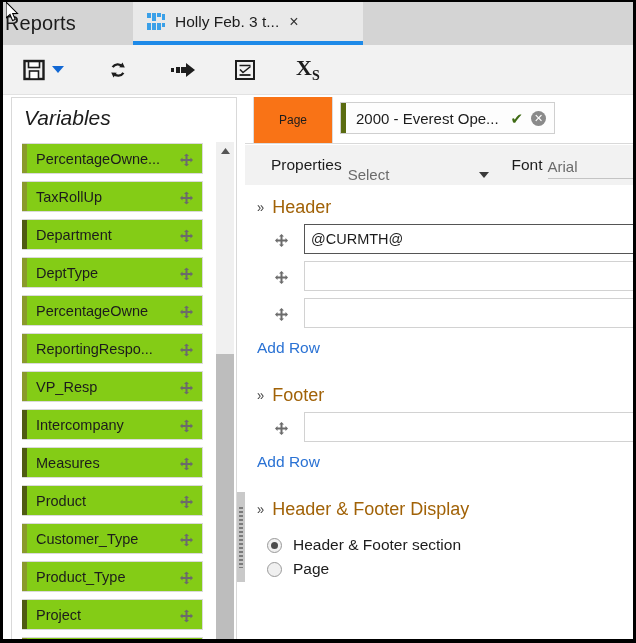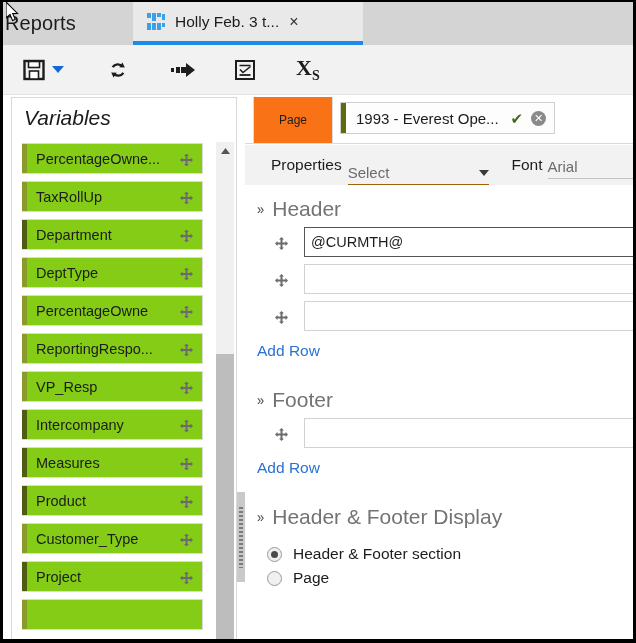--- a/index.html
+++ b/index.html
@@ -286,21 +286,21 @@
   }
   .prop-label {
     font-size: 15.5px;
     color: #1c1c1c;
     margin-left: 26px;
   }
   .prop-select {
     margin-left: 6px;
     width: 155px;
     height: 28px;
-    border-bottom: 3px solid #a16207;
+    border-bottom: 1px solid #a16207;
     display: flex; align-items: flex-end; justify-content: space-between;
     padding-bottom: 3px;
     cursor: pointer;
     margin-top: 15px;
   }
   .prop-select span {
     font-size: 15px; color: #6b6b6b;
   }
   .sel-caret {
     width: 0; height: 0;
@@ -339,22 +339,22 @@
     cursor: pointer;
   }
   .chev {
     font-size: 13px;
     color: #444;
     margin-right: 8px;
     line-height: 1;
     transform: scaleY(1.1);
   }
   .section-title {
-    font-size: 21px;
-    color: #737373;
+    font-size: 18px;
+    color: #a16207;
   }
   .row {
     display: flex; align-items: center;
     margin: 0 0 7px 0;
     padding-left: 30px;
   }
   .row-handle {
     width: 13px; height: 13px;
     margin-right: 16px;
     flex: none;
@@ -606,20 +606,32 @@
           <span class="var-handle"><svg viewBox="0 0 13 13">
               <rect x="5.5" y="2" width="2" height="9" fill="#6b6b6b"></rect>
               <rect x="2" y="5.5" width="9" height="2" fill="#6b6b6b"></rect>
               <polygon points="6.5,0 9,2.5 4,2.5" fill="#6b6b6b"></polygon>
               <polygon points="6.5,13 9,10.5 4,10.5" fill="#6b6b6b"></polygon>
               <polygon points="0,6.5 2.5,4 2.5,9" fill="#6b6b6b"></polygon>
               <polygon points="13,6.5 10.5,4 10.5,9" fill="#6b6b6b"></polygon>
             </svg></span>
         </div>
         <div class="var-item">
+          <span class="var-bar" style="background:#8a9a2b"></span>
+          <span class="var-name">Product_Type</span>
+          <span class="var-handle"><svg viewBox="0 0 13 13">
+              <rect x="5.5" y="2" width="2" height="9" fill="#6b6b6b"></rect>
+              <rect x="2" y="5.5" width="9" height="2" fill="#6b6b6b"></rect>
+              <polygon points="6.5,0 9,2.5 4,2.5" fill="#6b6b6b"></polygon>
+              <polygon points="6.5,13 9,10.5 4,10.5" fill="#6b6b6b"></polygon>
+              <polygon points="0,6.5 2.5,4 2.5,9" fill="#6b6b6b"></polygon>
+              <polygon points="13,6.5 10.5,4 10.5,9" fill="#6b6b6b"></polygon>
+            </svg></span>
+        </div>
+        <div class="var-item">
           <span class="var-bar" style="background:#4f5c12"></span>
           <span class="var-name">Project</span>
           <span class="var-handle"><svg viewBox="0 0 13 13">
               <rect x="5.5" y="2" width="2" height="9" fill="#6b6b6b"></rect>
               <rect x="2" y="5.5" width="9" height="2" fill="#6b6b6b"></rect>
               <polygon points="6.5,0 9,2.5 4,2.5" fill="#6b6b6b"></polygon>
               <polygon points="6.5,13 9,10.5 4,10.5" fill="#6b6b6b"></polygon>
               <polygon points="0,6.5 2.5,4 2.5,9" fill="#6b6b6b"></polygon>
               <polygon points="13,6.5 10.5,4 10.5,9" fill="#6b6b6b"></polygon>
             </svg></span>
@@ -644,21 +656,21 @@
       <div class="dots"></div>
     </div>
   </div>
 
   <div class="right-panel">
 
     <div class="page-tabrow">
       <div class="page-tab">Page</div>
       <div class="page-chip">
         <span class="chipbar"></span>
-        <span class="chiptext">1993 - Everest Ope...</span>
+        <span class="chiptext">2000 - Everest Ope...</span>
         <span class="chk-icon">✔</span>
         <span class="x-icon">✕</span>
       </div>
     </div>
 
     <div class="propbar">
       <span class="prop-label">Properties</span>
       <div class="prop-select">
         <span>Select</span>
         <span class="sel-caret"></span>

